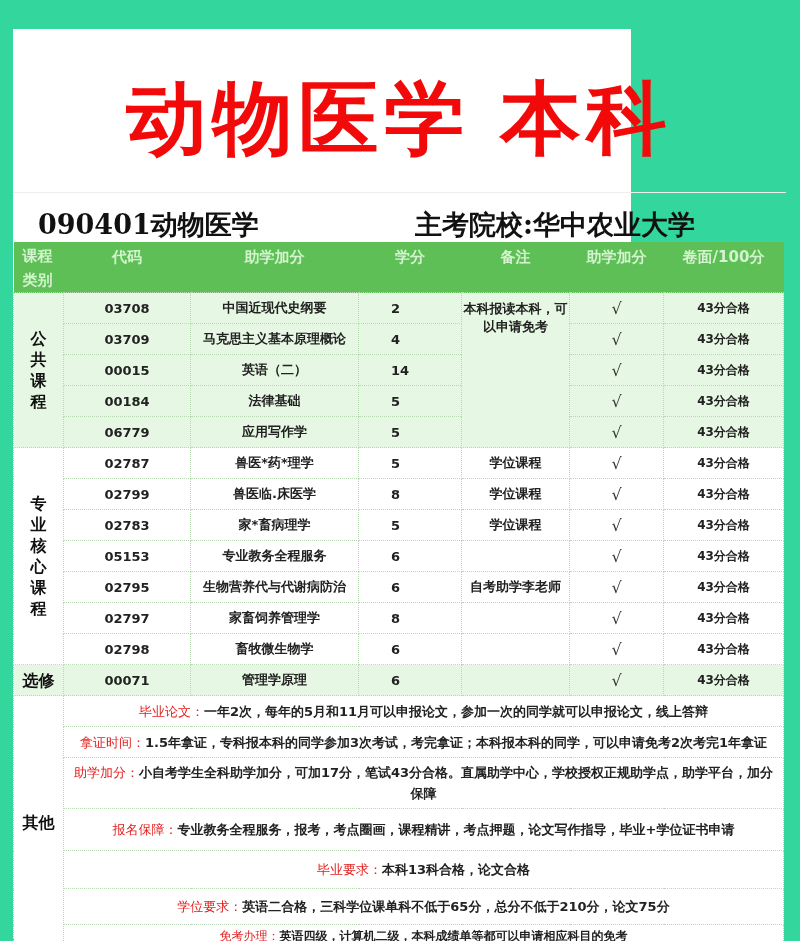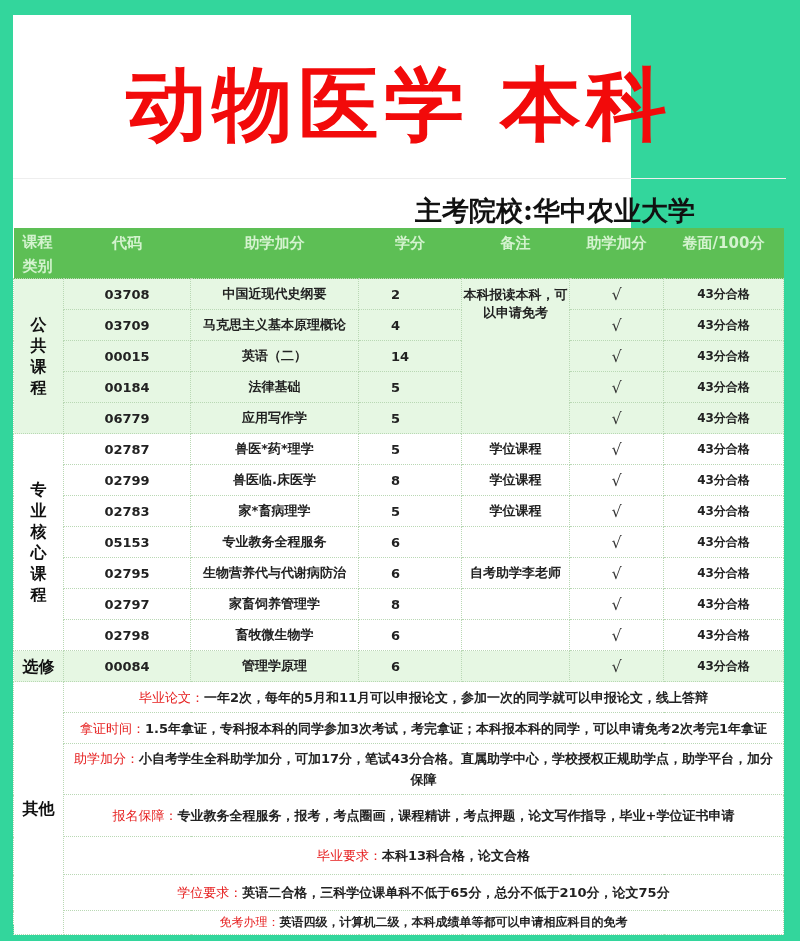--- a/index.html
+++ b/index.html
@@ -1,18 +1,18 @@
 <!DOCTYPE html>
 <html><head>
 <meta charset="utf-8">
 <style>
   * { box-sizing: border-box; margin: 0; padding: 0; }
   html, body { width: 800px; height: 941px; overflow: hidden; }
   body { background: #33d69c; font-family: "DejaVu Sans", "Liberation Sans", sans-serif; position: relative; }
-  .sheet { position: absolute; left: 13px; top: 15px; width: 618px; height: 910px; background: #ffffff; }
+  .sheet { position: absolute; left: 13px; top: 29px; width: 618px; height: 910px; background: #ffffff; }
   .title { position: absolute; left: 0; top: 40px; width: 773px; text-align: center; color: #f20a0a; font-size: 80px; font-weight: bold; letter-spacing: 6px; line-height: 100px; font-family: "DejaVu Sans", sans-serif; }
   .title .gap { display: inline-block; width: 30px; }
   .subhead { position: absolute; top: 163px; left: 0; width: 773px; height: 50px; border-top: 1px solid #eee; }
   .subhead .code { position: absolute; left: 25px; top: 14px; font-family: "DejaVu Serif", "Liberation Serif", serif; font-size: 27px; font-weight: bold; color: #111; }
   .subhead .school { position: absolute; left: 402px; top: 14px; font-family: "DejaVu Serif", "Liberation Serif", serif; font-size: 27px; font-weight: bold; color: #111; }
 
   table.main { position: absolute; left: 0; top: 213px; width: 760px; border-collapse: collapse; table-layout: fixed; font-size: 13px; }
   table.main col.c1 { width: 50px; } col.c2 { width: 127px; } col.c3 { width: 168px; }
   table.main col.c4 { width: 103px; } col.c5 { width: 108px; } col.c6 { width: 94px; } col.c7 { width: 120px; }
   thead th { background: #5dbf55; color: #d4f3cf; font-weight: bold; font-size: 15px; height: 50px; vertical-align: top; padding-top: 6px; }
@@ -35,20 +35,21 @@
 </style>
 </head>
 <body>
 
 <div class="sheet">
   <div class="title">
     <span>动物医学</span><span class="gap"></span><span>本科</span>
   </div>
 
   <div class="subhead">
+    <span class="code">090401动物医学</span>
     <span class="school">主考院校:华中农业大学</span>
   </div>
 
   <table class="main">
     <colgroup>
       <col class="c1">
         <col class="c2">
         <col class="c3">
         <col class="c4">
         <col class="c5">
@@ -159,21 +160,21 @@
         <td>02798</td>
         <td>畜牧微生物学</td>
         <td class="credit">6</td>
         <td></td>
         <td class="ok">√</td>
         <td class="score">43分合格</td>
       </tr>
 
       <tr class="elective">
         <td class="cat">选修</td>
-        <td>00084</td>
+        <td>00071</td>
         <td>管理学原理</td>
         <td class="credit">6</td>
         <td></td>
         <td class="ok">√</td>
         <td class="score">43分合格</td>
       </tr>
 
       <tr>
         <td class="cat other-cat" rowspan="7" style="background:#fff">其他</td>
         <td class="info" colspan="6"><span class="k">毕业论文：</span><span class="v">一年2次，每年的5月和11月可以申报论文，参加一次的同学就可以申报论文，线上答辩</span></td>

